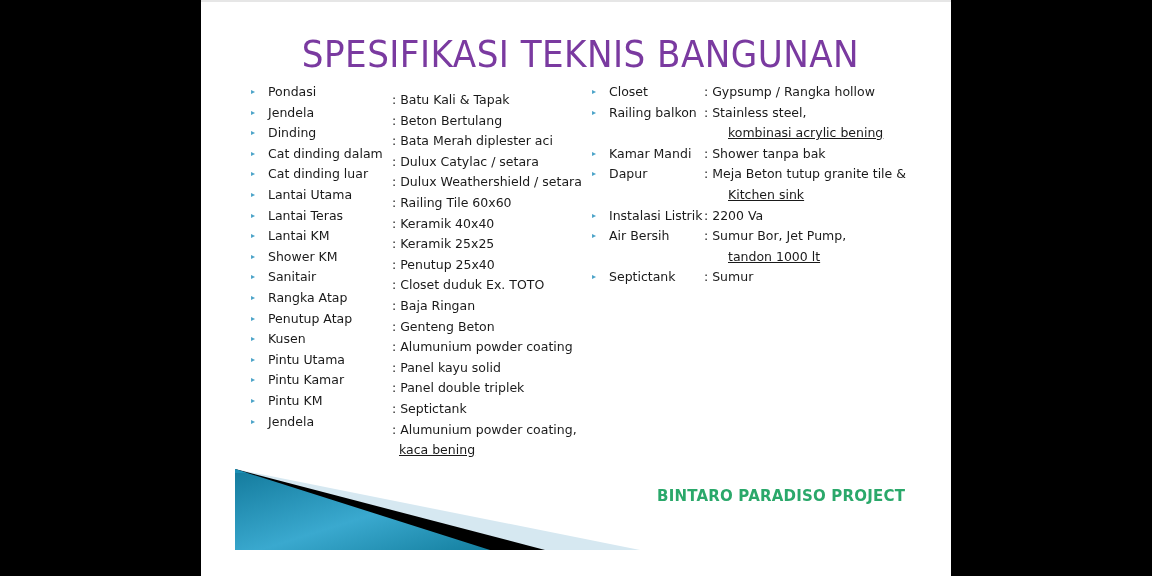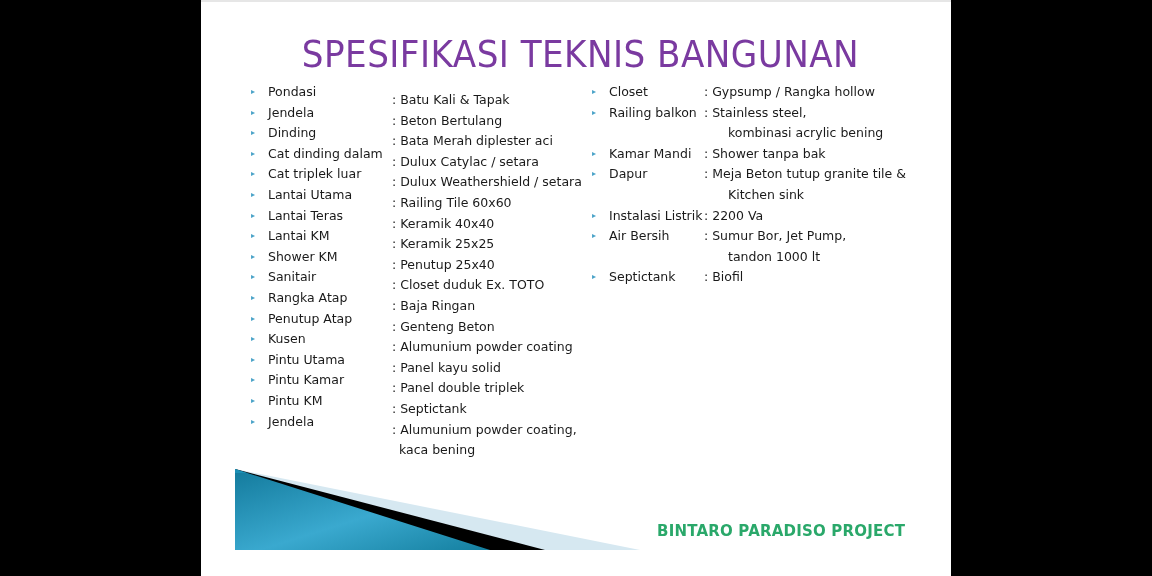--- a/index.html
+++ b/index.html
@@ -25,24 +25,24 @@
     position: relative; height: 20.6px; font-size: 12.5px; color: #1a1a1a;
     line-height: 20.6px; white-space: nowrap;
   }
   .row .bullet {
     position: absolute; left: 5px; top: 0; font-size: 8px; color: #4aa3c8;
   }
   .row .label { position: absolute; left: 22px; top: 0; }
   .col.left .row .value { position: absolute; left: 146px; top: 8px; }
   .col.right .row .value { position: absolute; left: 117px; top: 0; }
   .row.cont { height: 20.6px; }
-  .col.left .row.cont .value { left: 153px; }
-  .col.right .row.cont .value { left: 141px; }
+  .col.left .row.cont .value { left: 153px; text-decoration: underline; }
+  .col.right .row.cont .value { left: 141px; text-decoration: underline; }
   .footer {
-    position: absolute; left: 456px; top: 520px; font-size: 15px; color: #2aa86a;
+    position: absolute; left: 456px; top: 485px; font-size: 15px; color: #2aa86a;
     font-weight: bold; letter-spacing: 0.2px;
   }
   .wedge { position: absolute; left: 34px; top: 466px; }
 </style>
 </head>
 <body>
 
 <div class="slide">
   <div class="title">SPESIFIKASI TEKNIS BANGUNAN</div>
 
@@ -62,21 +62,21 @@
         <span class="label">Dinding</span>
         <span class="value">: Bata Merah diplester aci</span>
       </div>
       <div class="row">
         <span class="bullet">▸</span>
         <span class="label">Cat dinding dalam</span>
         <span class="value">: Dulux Catylac / setara</span>
       </div>
       <div class="row">
         <span class="bullet">▸</span>
-        <span class="label">Cat triplek luar</span>
+        <span class="label">Cat dinding luar</span>
         <span class="value">: Dulux Weathershield  / setara</span>
       </div>
       <div class="row">
         <span class="bullet">▸</span>
         <span class="label">Lantai Utama</span>
         <span class="value">: Railing Tile 60x60</span>
       </div>
       <div class="row">
         <span class="bullet">▸</span>
         <span class="label">Lantai Teras</span>
@@ -172,21 +172,21 @@
         <span class="bullet">▸</span>
         <span class="label">Air Bersih</span>
         <span class="value">: Sumur Bor, Jet Pump,</span>
       </div>
       <div class="row cont">
         <span class="value">tandon 1000 lt</span>
       </div>
       <div class="row">
         <span class="bullet">▸</span>
         <span class="label">Septictank</span>
-        <span class="value">: Biofil</span>
+        <span class="value">: Sumur</span>
       </div>
     </div>
 
   <svg class="wedge" width="420" height="90" viewBox="0 0 420 90">
     <defs>
       <linearGradient id="bluegrad" x1="0" y1="0" x2="1" y2="1">
         <stop offset="0" stop-color="#137a9c"></stop>
         <stop offset="0.55" stop-color="#3aa9cf"></stop>
         <stop offset="1" stop-color="#147f9f"></stop>
       </linearGradient>

